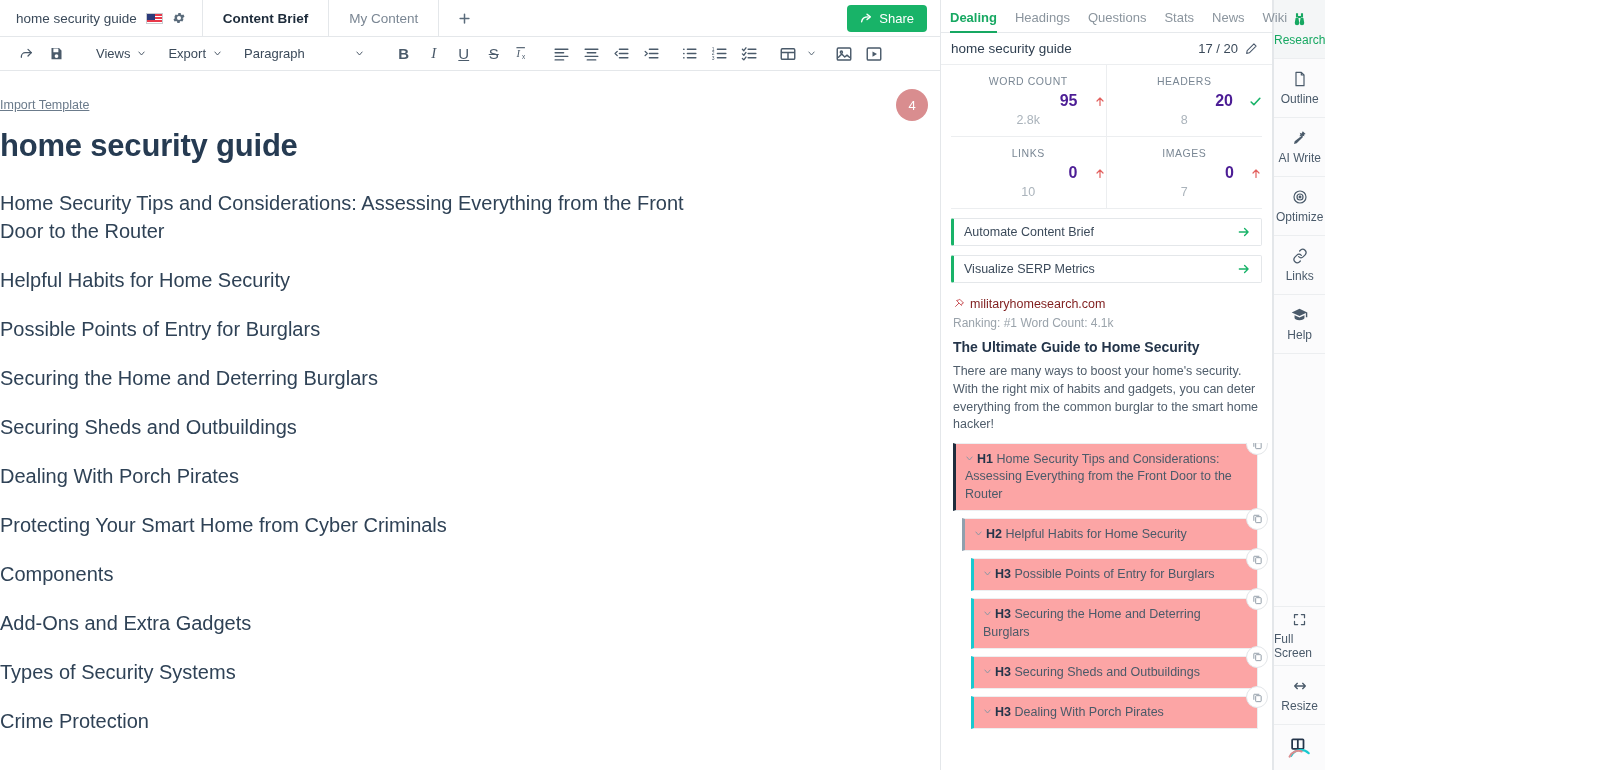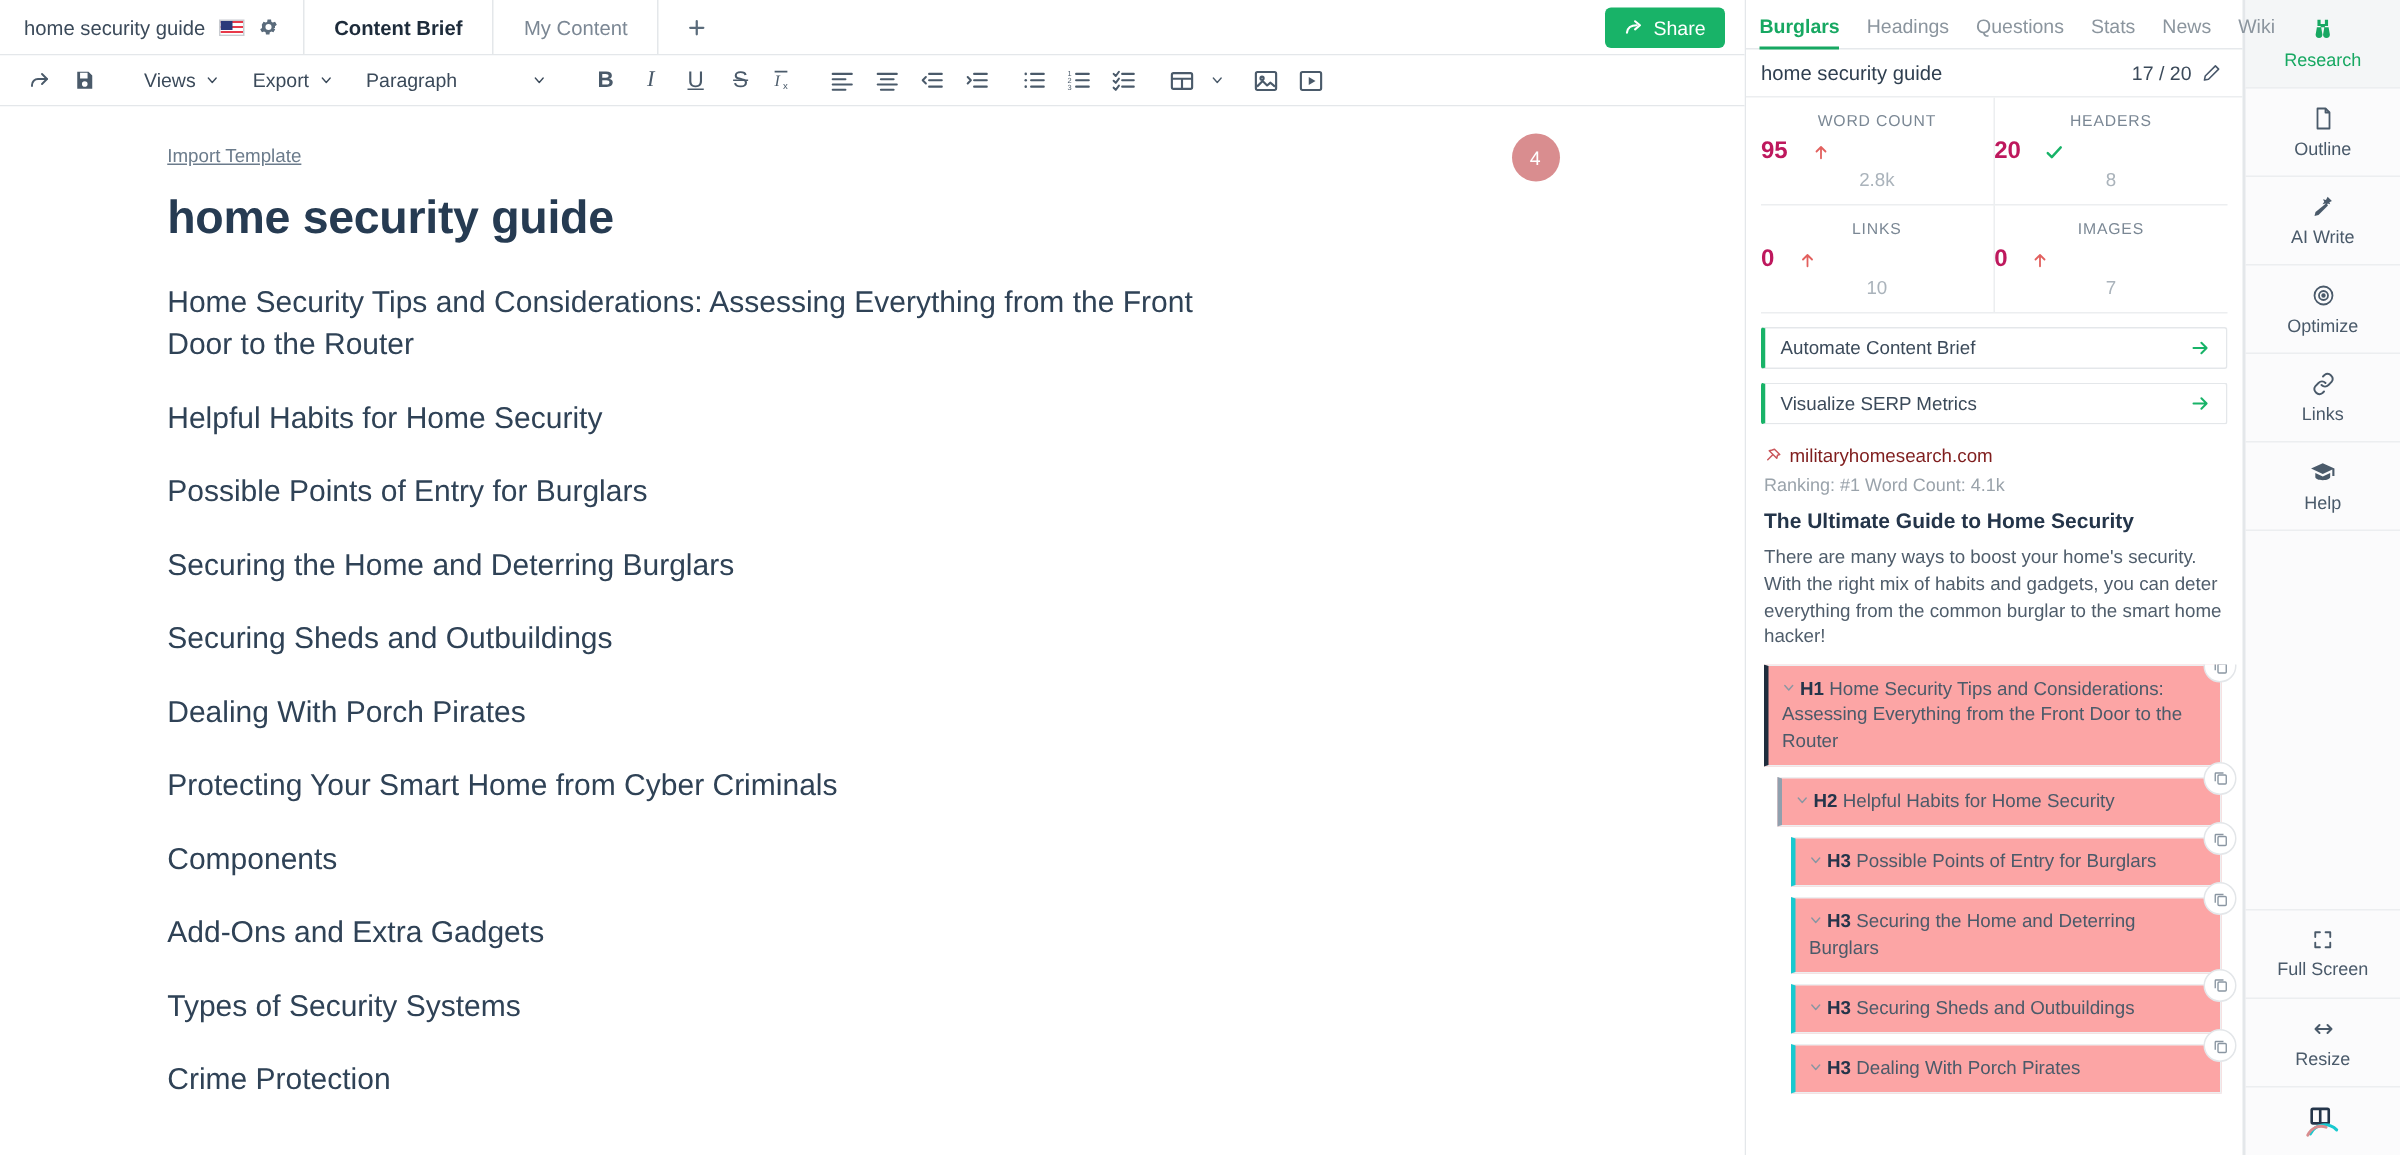--- a/index.html
+++ b/index.html
@@ -3,21 +3,21 @@
 <meta charset="utf-8">
 <style>
   * { box-sizing: border-box; margin: 0; padding: 0; }
   html, body {
     width: 1600px; height: 770px;
     font-family: "Liberation Sans", sans-serif;
     background: #ffffff;
     color: #2c3e50;
     overflow: hidden;
   }
-  .app { display: flex; width: 1600px; height: 770px; }
+  .app { display: flex; width: 1272px; height: 770px; }
 
   
   .editor-col { width: 1164px; height: 770px; display: flex; flex-direction: column; border-right: 1px solid #e4e7ea; background:#fff; }
 
   
   .topbar { height: 37px; display: flex; align-items: stretch; border-bottom: 1px solid #e4e7ea; background: #fff; flex: 0 0 37px; }
   .doc-tab {
     display: flex; align-items: center; gap: 9px;
     padding: 0 16px; border-right: 1px solid #e4e7ea;
     font-size: 13.5px; color: #3b4a5a; white-space: nowrap;
@@ -91,21 +91,21 @@
   .rp-kw { height: 32px; display: flex; align-items: center; padding: 0 14px 0 10px; border-bottom: 1px solid #eceef0; }
   .rp-kw-text { font-size: 13.5px; color: #2f3f50; flex: 1 1 auto; }
   .rp-kw-score { font-size: 13px; color: #3b4a5a; margin-right: 7px; }
   .pencil-ico { color: #48576a; display:inline-flex; cursor:pointer; }
 
   .metrics { display: grid; grid-template-columns: 1fr 1fr; border-bottom: 1px solid #eceef0; margin: 0 10px; }
   .metric { padding: 10px 0 9px; text-align: center; position: relative; }
   .metric:nth-child(1), .metric:nth-child(2) { border-bottom: 1px solid #eceef0; }
   .metric:nth-child(odd) { border-right: 1px solid #eceef0; }
   .m-label { font-size: 10.5px; letter-spacing: 0.55px; color: #7a8794; margin-bottom: 5px; }
-  .m-value { font-size: 16px; font-weight: bold; color: #be185d; display: flex; align-items: center; justify-content: flex-start; gap: 16px; }
+  .m-value { font-size: 16px; font-weight: bold; color: #4c1d95; display: flex; align-items: center; justify-content: flex-end; gap: 16px; }
   .m-sub { font-size: 12.5px; color: #aab3bb; margin-top: 3px; }
   .arrow-up { color: #e2605e; font-size: 14px; line-height: 1; }
   .check-gr { color: #18b368; font-size: 14px; line-height: 1; }
 
   .cta { margin: 9px 10px 0 10px; border: 1px solid #e4e7ea; border-left: 3px solid #18b368; border-radius: 2px; height: 28px; display: flex; align-items: center; padding: 0 10px; cursor: pointer; justify-content: space-between; }
   .cta-label { font-size: 12.5px; color: #3b4a5a; flex: 1 1 auto; }
   .cta-arrow { color: #18b368; font-size: 14px; }
 
   .serp { padding: 14px 14px 0 12px; }
   .serp-dom { display: flex; align-items: center; gap: 5px; margin-bottom: 5px; }
@@ -330,21 +330,21 @@
             <div class="doc-line">Types of Security Systems</div>
             <div class="doc-line">Crime Protection</div>
           </div>
       </div>
     </div>
   </div>
 
   <div class="right-panel">
 
     <div class="rp-tabs">
-      <div class="rp-tab active"><span>Burglars</span></div>
+      <div class="rp-tab active"><span>Dealing</span></div>
       <div class="rp-tab"><span>Headings</span></div>
       <div class="rp-tab"><span>Questions</span></div>
       <div class="rp-tab"><span>Stats</span></div>
       <div class="rp-tab"><span>News</span></div>
       <div class="rp-tab"><span>Wiki</span></div>
     </div>
 
     <div class="rp-kw">
       <span class="rp-kw-text">home security guide</span>
       <span class="rp-kw-score">17 / 20</span>

